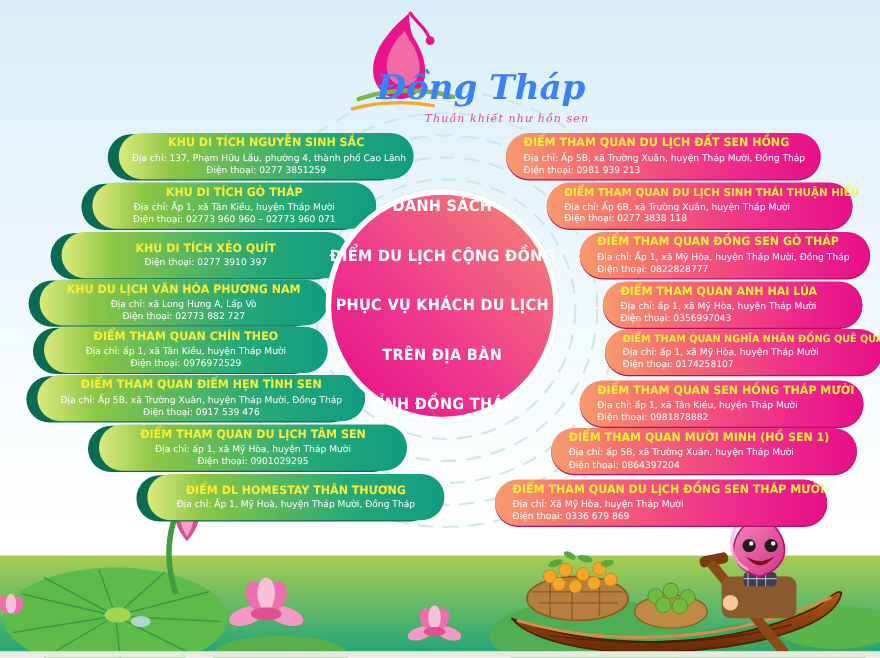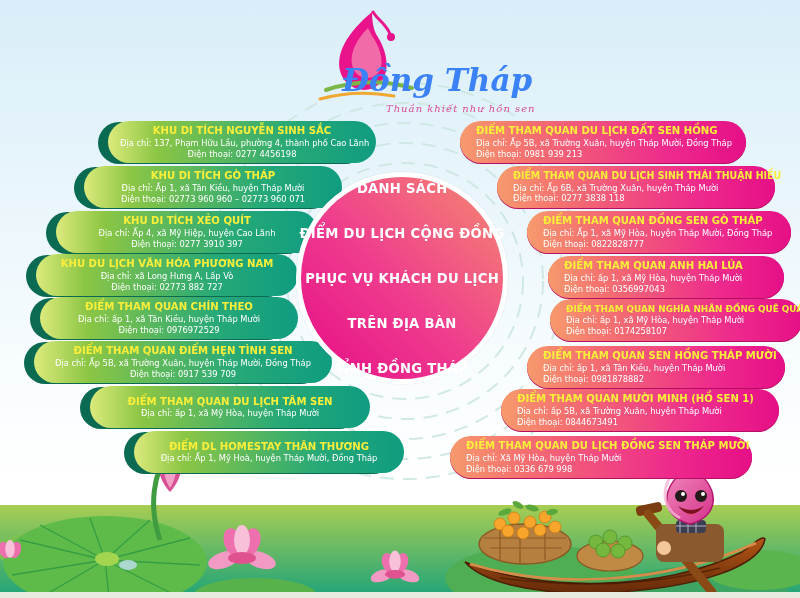--- a/index.html
+++ b/index.html
@@ -218,36 +218,35 @@
   <div class="cline">PHỤC VỤ KHÁCH DU LỊCH</div>
   <div class="cline">TRÊN ĐỊA BÀN</div>
   <div class="cline">TỈNH ĐỒNG THÁP</div>
 </div>
 
 <div class="pill left" style="top:121px;left:108px;width:268px">
   <div class="cap"></div>
   <div class="body">
       <div class="t">KHU DI TÍCH NGUYỄN SINH SẮC</div>
   <div class="d">Địa chỉ: 137, Phạm Hữu Lầu, phường 4, thành phố Cao Lãnh</div>
-  <div class="d">Điện thoại: 0277 4456198</div>
+  <div class="d">Điện thoại: 0277 3851259</div>
     </div>
 </div>
 <div class="pill left" style="top:166px;left:84px;width:258px">
   <div class="cap"></div>
   <div class="body">
       <div class="t">KHU DI TÍCH GÒ THÁP</div>
   <div class="d">Địa chỉ: Ấp 1, xã Tân Kiều, huyện Tháp Mười</div>
   <div class="d">Điện thoại: 02773 960 960 – 02773 960 071</div>
     </div>
 </div>
 <div class="pill left" style="top:211px;left:56px;width:262px">
   <div class="cap"></div>
   <div class="body">
       <div class="t">KHU DI TÍCH XẺO QUÍT</div>
-  <div class="d">Địa chỉ: Ấp 4, xã Mỹ Hiệp, huyện Cao Lãnh</div>
   <div class="d">Điện thoại: 0277 3910 397</div>
     </div>
 </div>
 <div class="pill left" style="top:254px;left:36px;width:262px">
   <div class="cap"></div>
   <div class="body">
       <div class="t">KHU DU LỊCH VĂN HÓA PHƯƠNG NAM</div>
   <div class="d">Địa chỉ: xã Long Hưng A, Lấp Vò</div>
   <div class="d">Điện thoại: 02773 882 727</div>
     </div>
@@ -258,28 +257,29 @@
       <div class="t">ĐIỂM THAM QUAN CHÍN THEO</div>
   <div class="d">Địa chỉ: ấp 1, xã Tân Kiều, huyện Tháp Mười</div>
   <div class="d">Điện thoại: 0976972529</div>
     </div>
 </div>
 <div class="pill left" style="top:341px;left:34px;width:298px">
   <div class="cap"></div>
   <div class="body">
       <div class="t">ĐIỂM THAM QUAN ĐIỂM HẸN TÌNH SEN</div>
   <div class="d">Địa chỉ: Ấp 5B, xã Trường Xuân, huyện Tháp Mười, Đồng Tháp</div>
-  <div class="d">Điện thoại: 0917 539 709</div>
+  <div class="d">Điện thoại: 0917 539 476</div>
     </div>
 </div>
 <div class="pill left" style="top:386px;left:90px;width:280px">
   <div class="cap"></div>
   <div class="body">
       <div class="t">ĐIỂM THAM QUAN DU LỊCH TÂM SEN</div>
   <div class="d">Địa chỉ: ấp 1, xã Mỹ Hòa, huyện Tháp Mười</div>
+  <div class="d">Điện thoại: 0901029295</div>
     </div>
 </div>
 <div class="pill left" style="top:431px;left:134px;width:270px">
   <div class="cap"></div>
   <div class="body">
       <div class="t">ĐIỂM DL HOMESTAY THÂN THƯƠNG</div>
   <div class="d">Địa chỉ: Ấp 1, Mỹ Hoà, huyện Tháp Mười, Đồng Tháp</div>
     </div>
 </div>
 
@@ -329,23 +329,23 @@
       <div class="t">ĐIỂM THAM QUAN SEN HỒNG THÁP MƯỜI</div>
   <div class="d">Địa chỉ: ấp 1, xã Tân Kiều, huyện Tháp Mười</div>
   <div class="d">Điện thoại: 0981878882</div>
     </div>
 </div>
 <div class="pill right" style="top:389px;left:491px;width:278px">
   <div class="cap"></div>
   <div class="body">
       <div class="t">ĐIỂM THAM QUAN MƯỜI MINH (HỒ SEN 1)</div>
   <div class="d">Địa chỉ: ấp 5B, xã Trường Xuân, huyện Tháp Mười</div>
-  <div class="d">Điện thoại: 0844673491</div>
+  <div class="d">Điện thoại: 0864397204</div>
     </div>
 </div>
 <div class="pill right" style="top:436px;left:440px;width:302px">
   <div class="cap"></div>
   <div class="body">
       <div class="t">ĐIỂM THAM QUAN DU LỊCH ĐỒNG SEN THÁP MƯỜI</div>
   <div class="d">Địa chỉ: Xã Mỹ Hòa, huyện Tháp Mười</div>
-  <div class="d">Điện thoại: 0336 679 998</div>
+  <div class="d">Điện thoại: 0336 679 869</div>
     </div>
 </div>
 
 </body></html>

